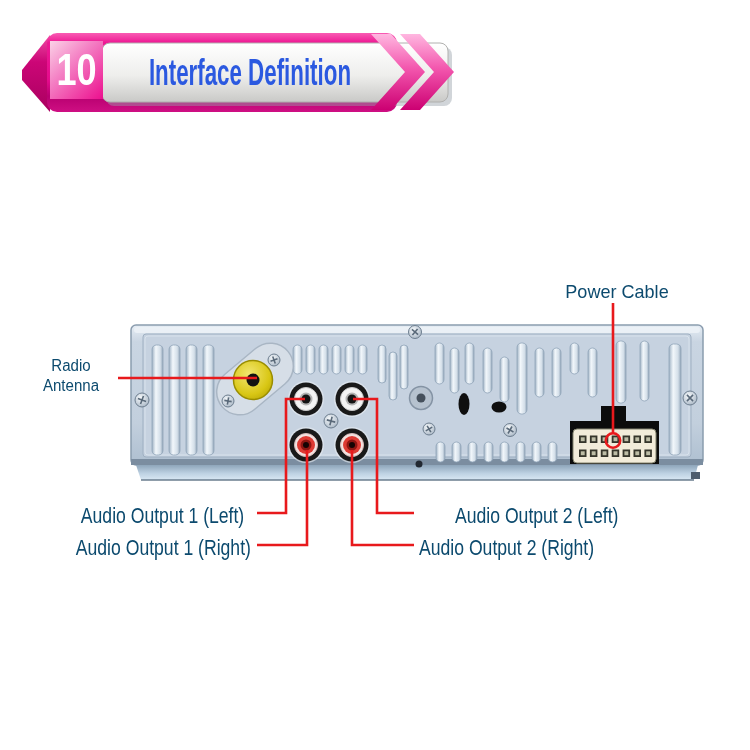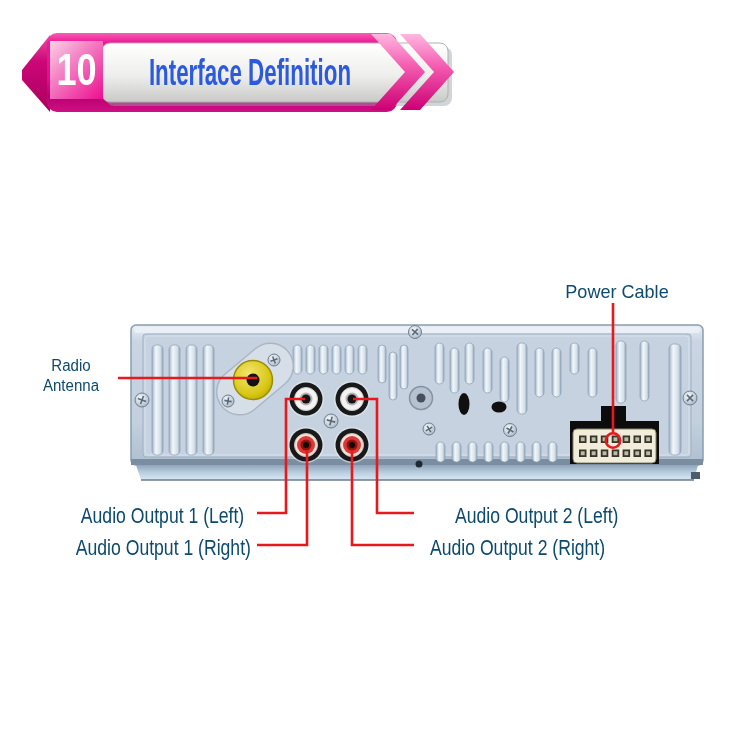--- a/index.html
+++ b/index.html
@@ -35,21 +35,21 @@
   #lbl-radio{left:24px;top:356px;width:94px;text-align:center;font-size:16px;line-height:19.5px;}
   #lbl-radio div{transform:scaleX(.94);transform-origin:center;}
   #lbl-power{left:551px;top:281px;width:132px;text-align:center;font-size:19px;}
   #lbl-power div{transform:scaleX(.95);transform-origin:center;}
   #lbl-ao1l{left:40px;top:503px;width:214px;font-size:22px;}
   #lbl-ao1l .sq{transform-origin:right center;}
   #lbl-ao1r{left:28px;top:535px;width:226px;text-align:center;font-size:22px;}
   #lbl-ao1r .sq{transform-origin:right center;}
   #lbl-ao2l{left:419px;top:503px;width:240px;text-align:right;font-size:22px;}
   #lbl-ao2l .sq{transform-origin:left center;}
-  #lbl-ao2r{left:419px;top:535px;width:240px;text-align:center;font-size:22px;}
+  #lbl-ao2r{left:419px;top:535px;width:240px;text-align:left;font-size:22px;}
   #lbl-ao2r .sq{transform-origin:left center;}
   .ann{fill:none;stroke:var(--ann-red,#e8191c);stroke-width:2.6px;}
 </style>
 </head>
 <body>
 
 <div id="banner" class="abs">
   <svg width="445" height="86" viewBox="0 0 445 86">
     <defs>
       <linearGradient id="foldGrad" x1="0" y1="0" x2="0" y2="1">

